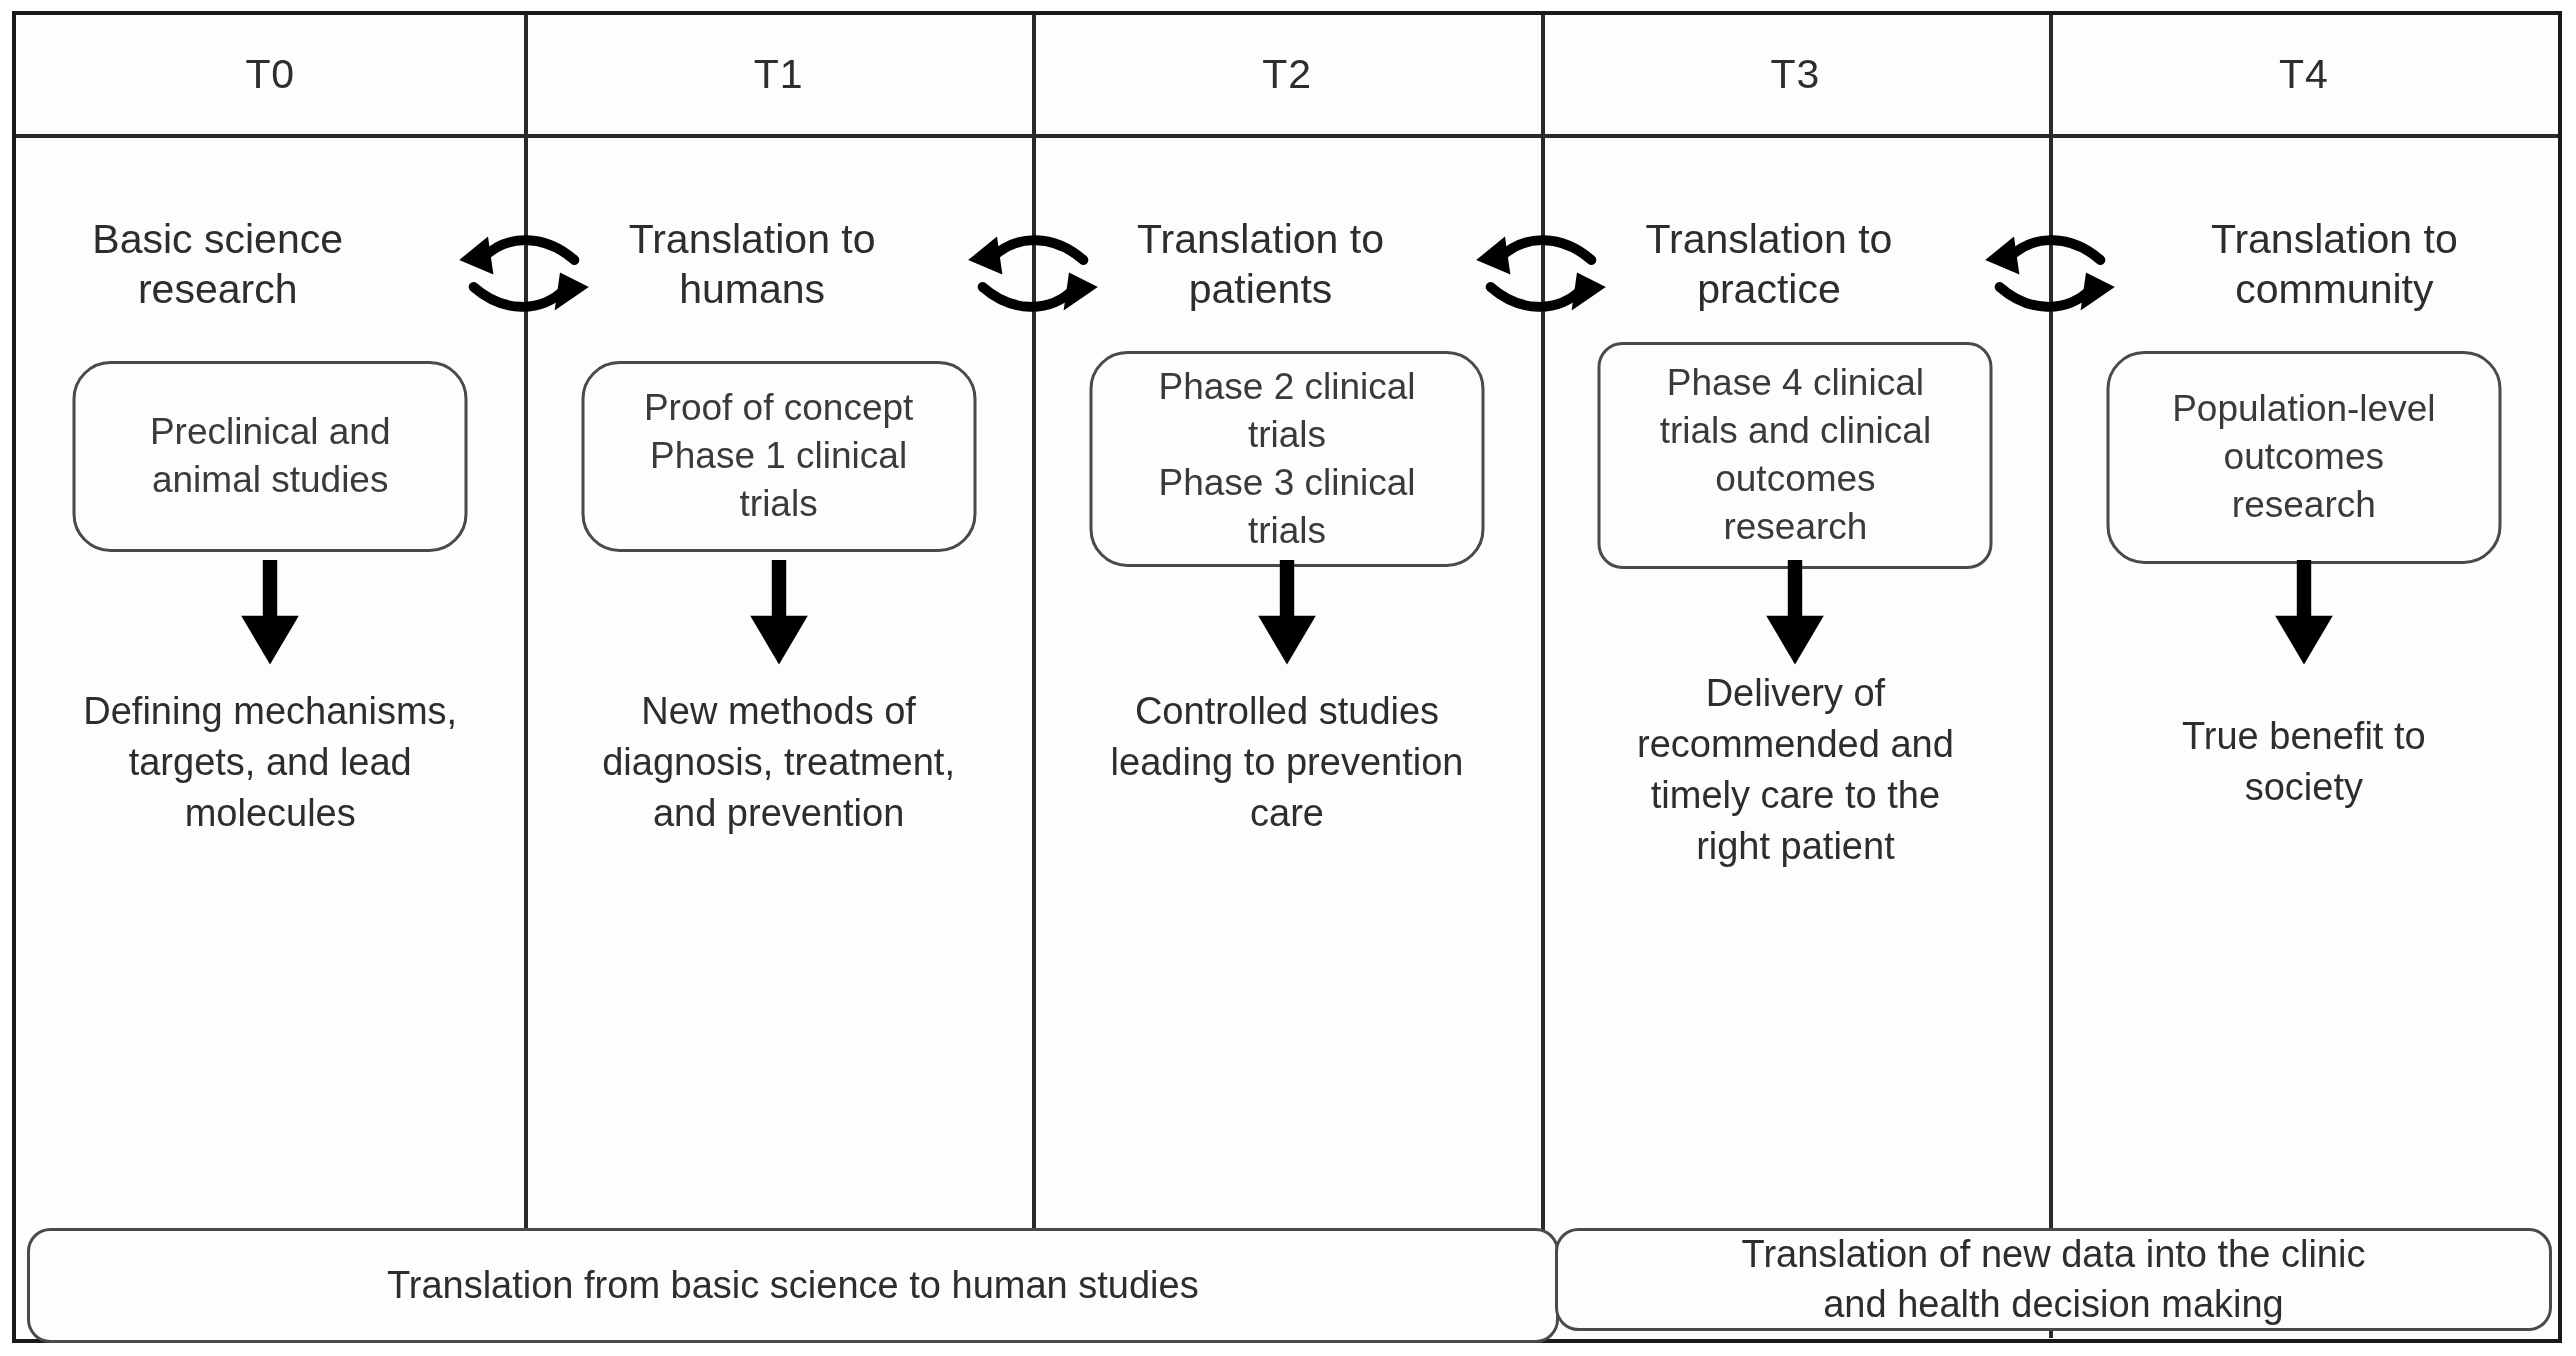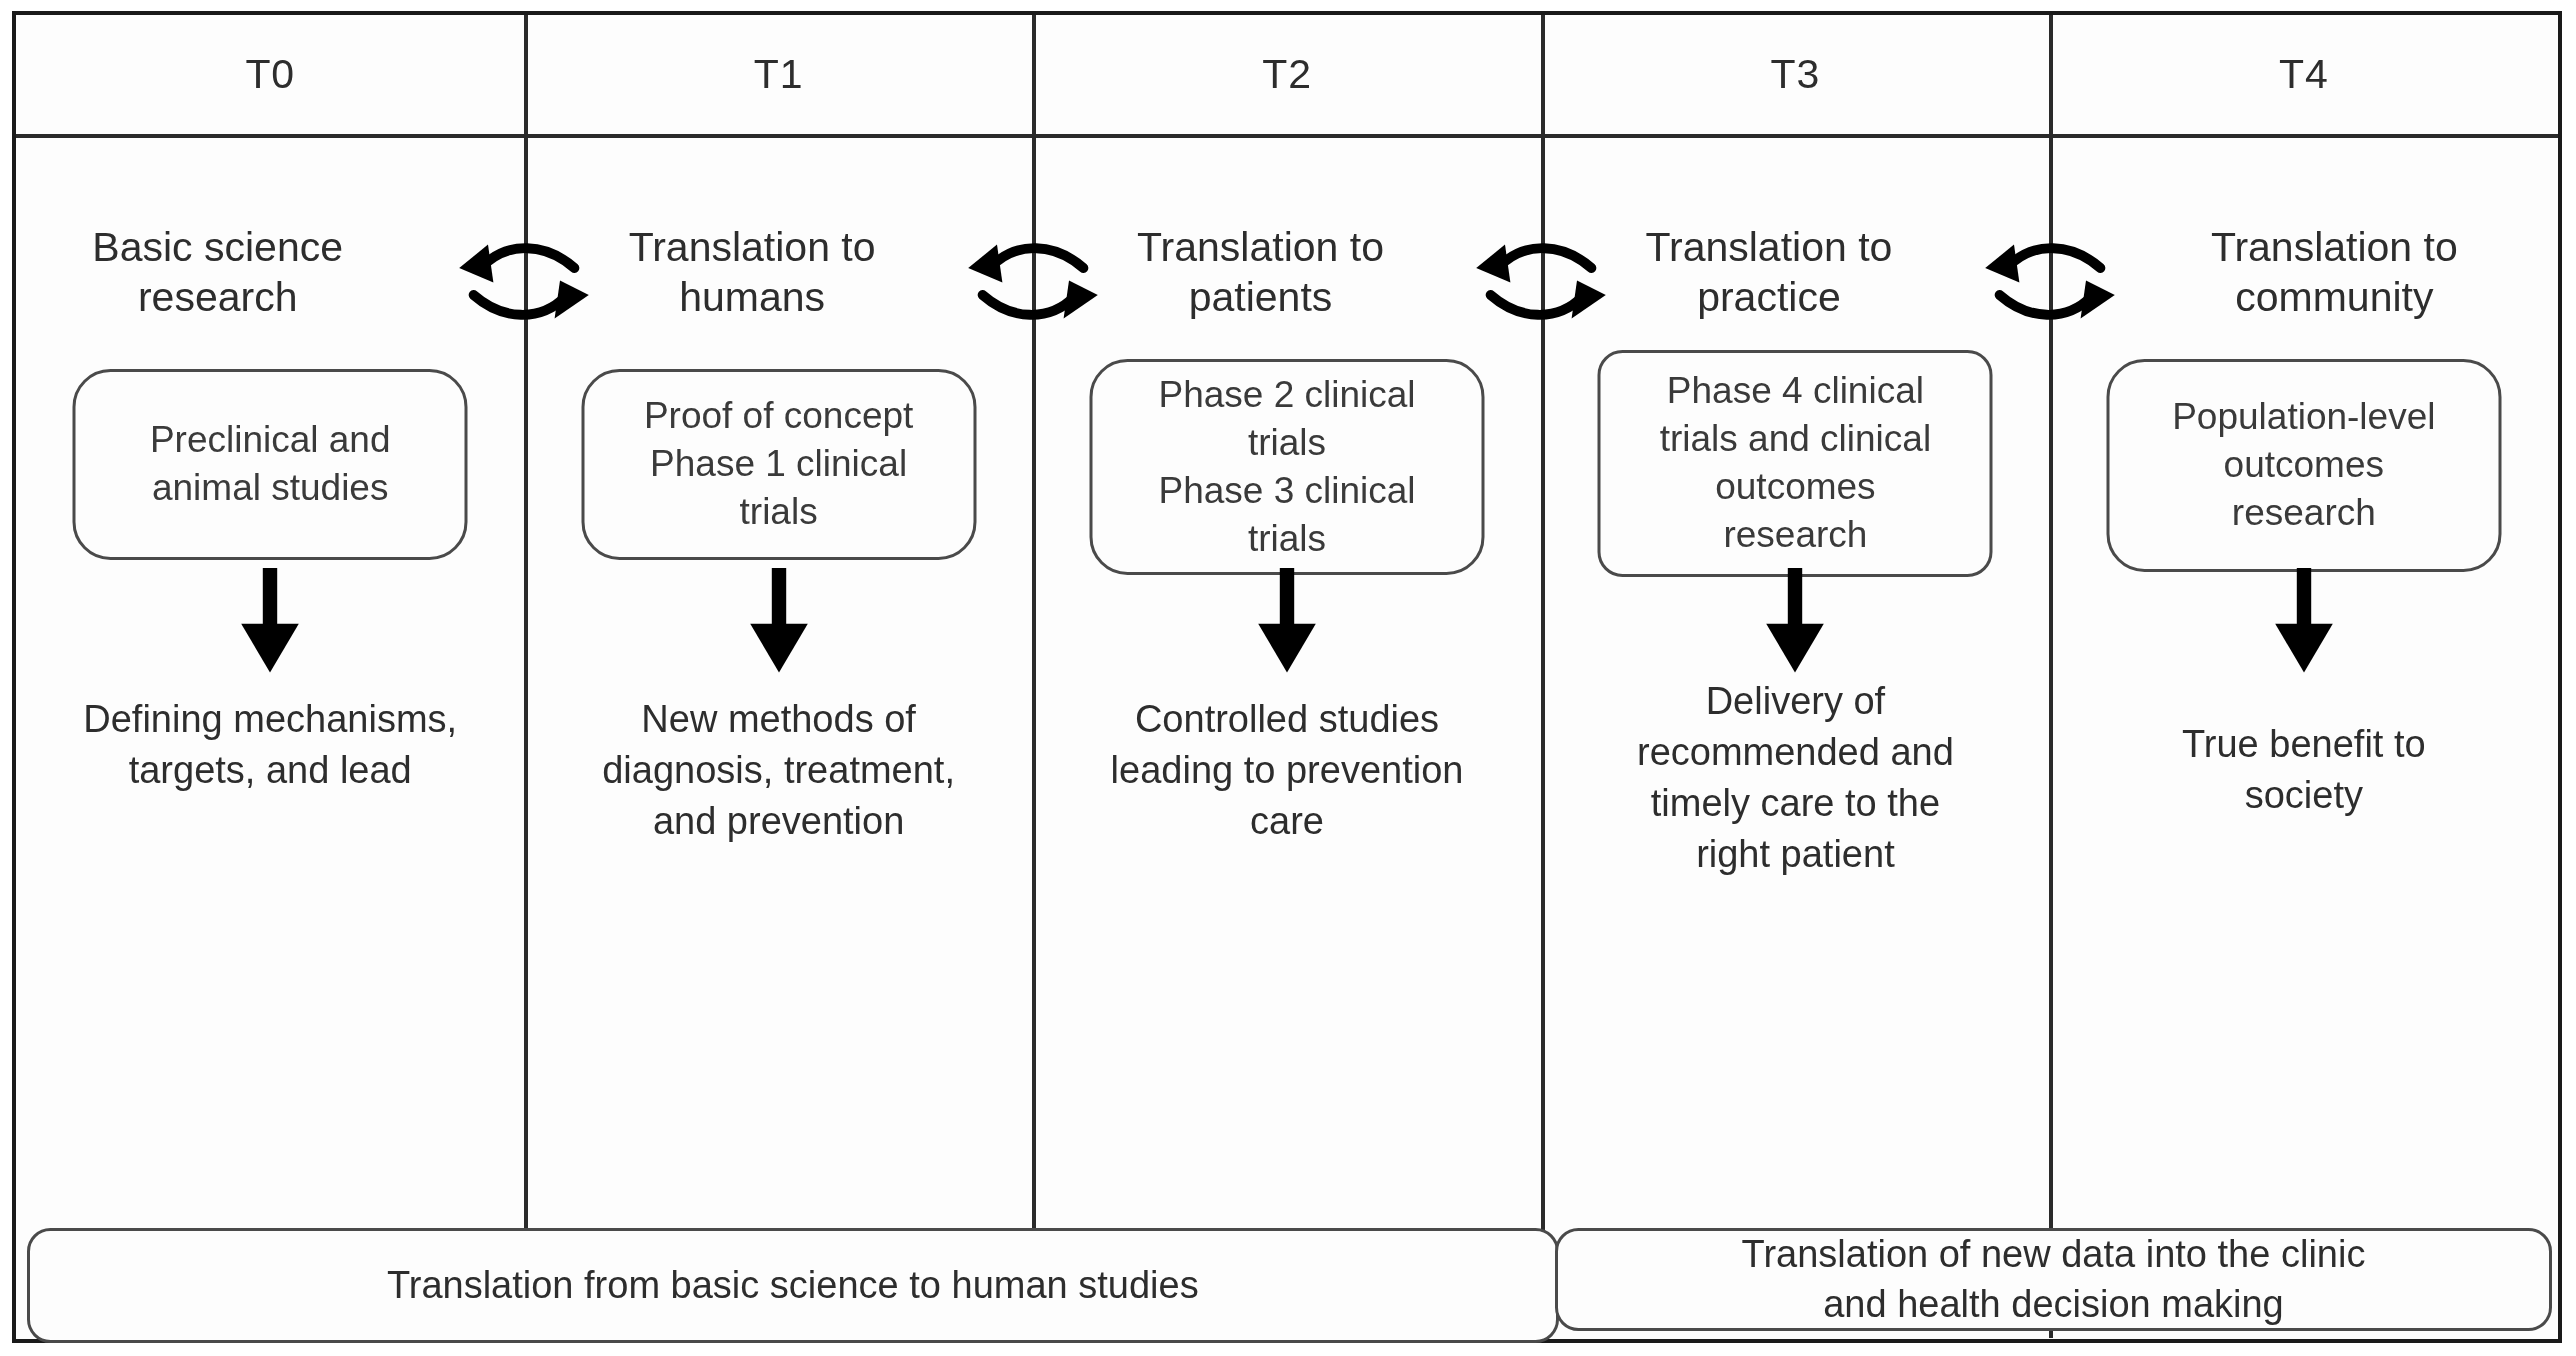--- a/index.html
+++ b/index.html
@@ -66,21 +66,20 @@
     left: 0;
     top: 123px;
     width: 100%;
     height: 1084px;
     display: flex;
     z-index: 2;
   }
   .body-col {
     flex: 1 1 0;
     position: relative;
-    margin-top: 8px;
   }
 
   
   .cycle-label {
     position: absolute;
     top: 76px;
     width: 100%;
     text-align: center;
     font-size: 41px;
     line-height: 50px;
@@ -230,20 +229,21 @@
         </div>
         <div class="down-arrow">
           <svg viewBox="0 0 80 120" xmlns="http://www.w3.org/2000/svg">
             <rect x="32" y="0" width="16" height="74" fill="#000"></rect>
             <polygon points="8,62 72,62 40,116" fill="#000"></polygon>
           </svg>
         </div>
         <div class="outcome-text">
           <span class="ln">Defining mechanisms,</span>
           <span class="ln">targets, and lead</span>
+          <span class="ln">molecules</span>
         </div>
       </div>
 
       <div class="body-col">
         <div class="cycle-label c1">
           <span class="ln">Translation to</span>
           <span class="ln">humans</span>
         </div>
         <div class="cycle-arrow">
           <svg viewBox="0 0 160 110" xmlns="http://www.w3.org/2000/svg">

